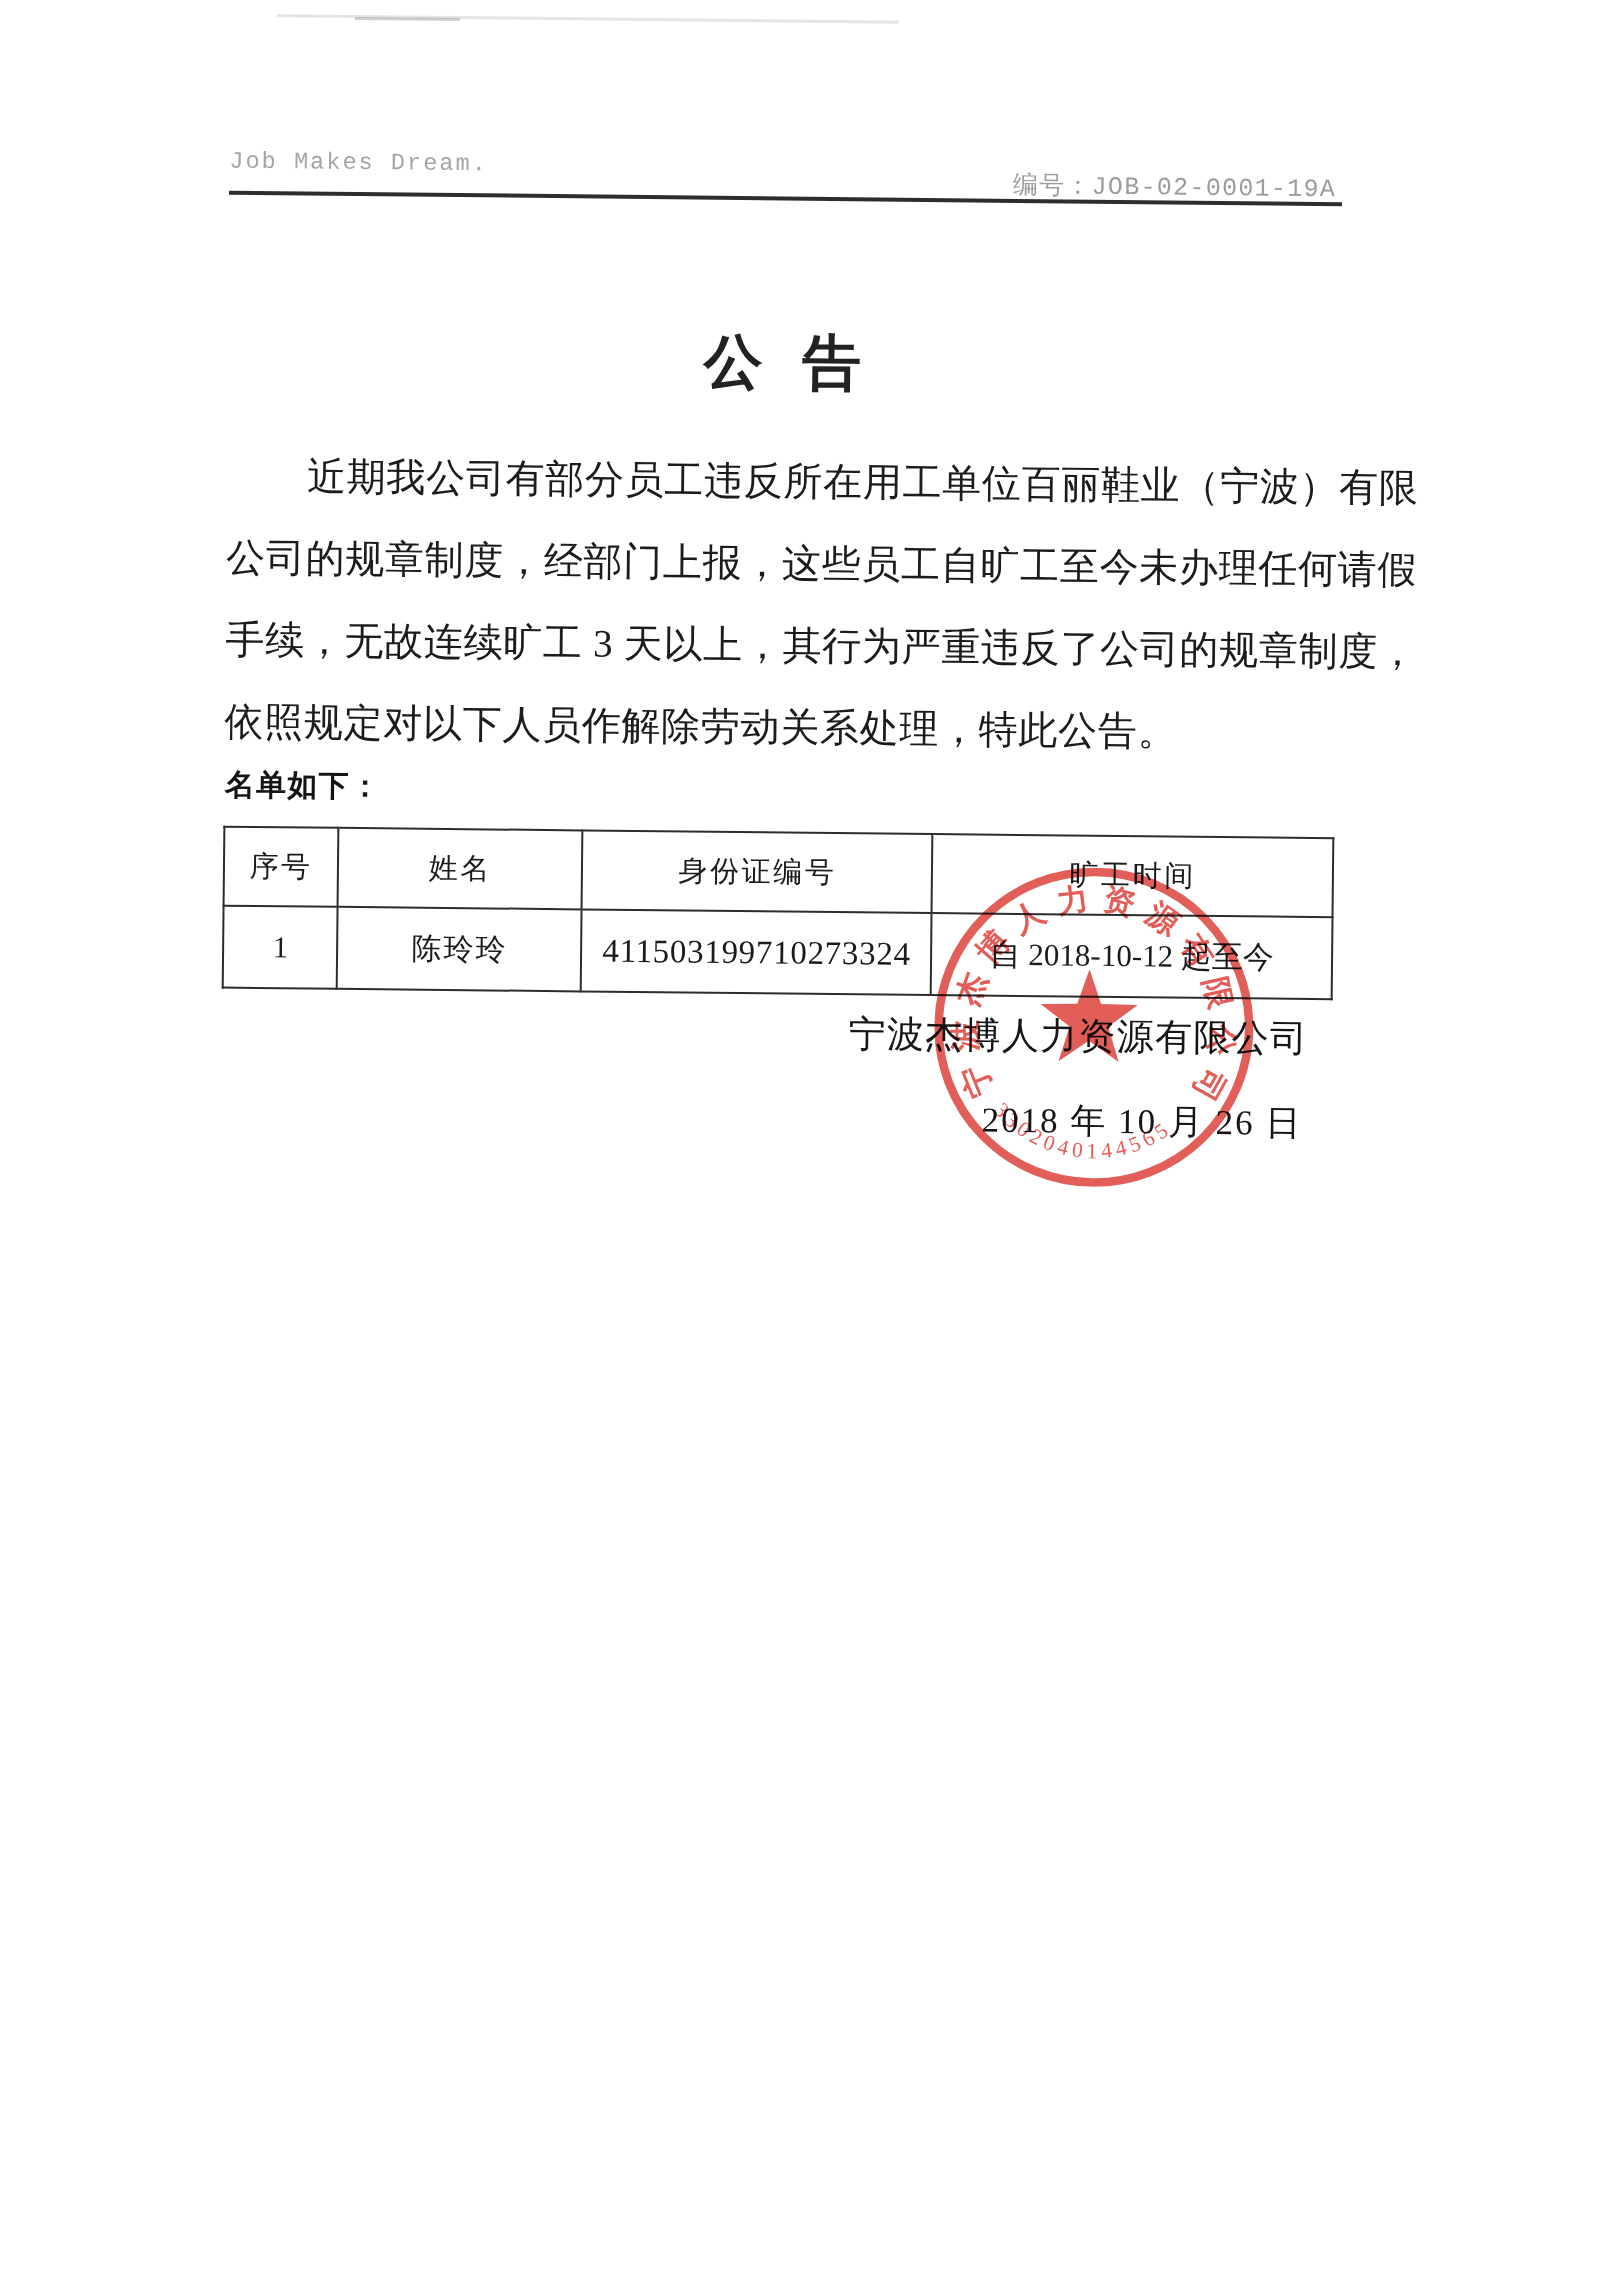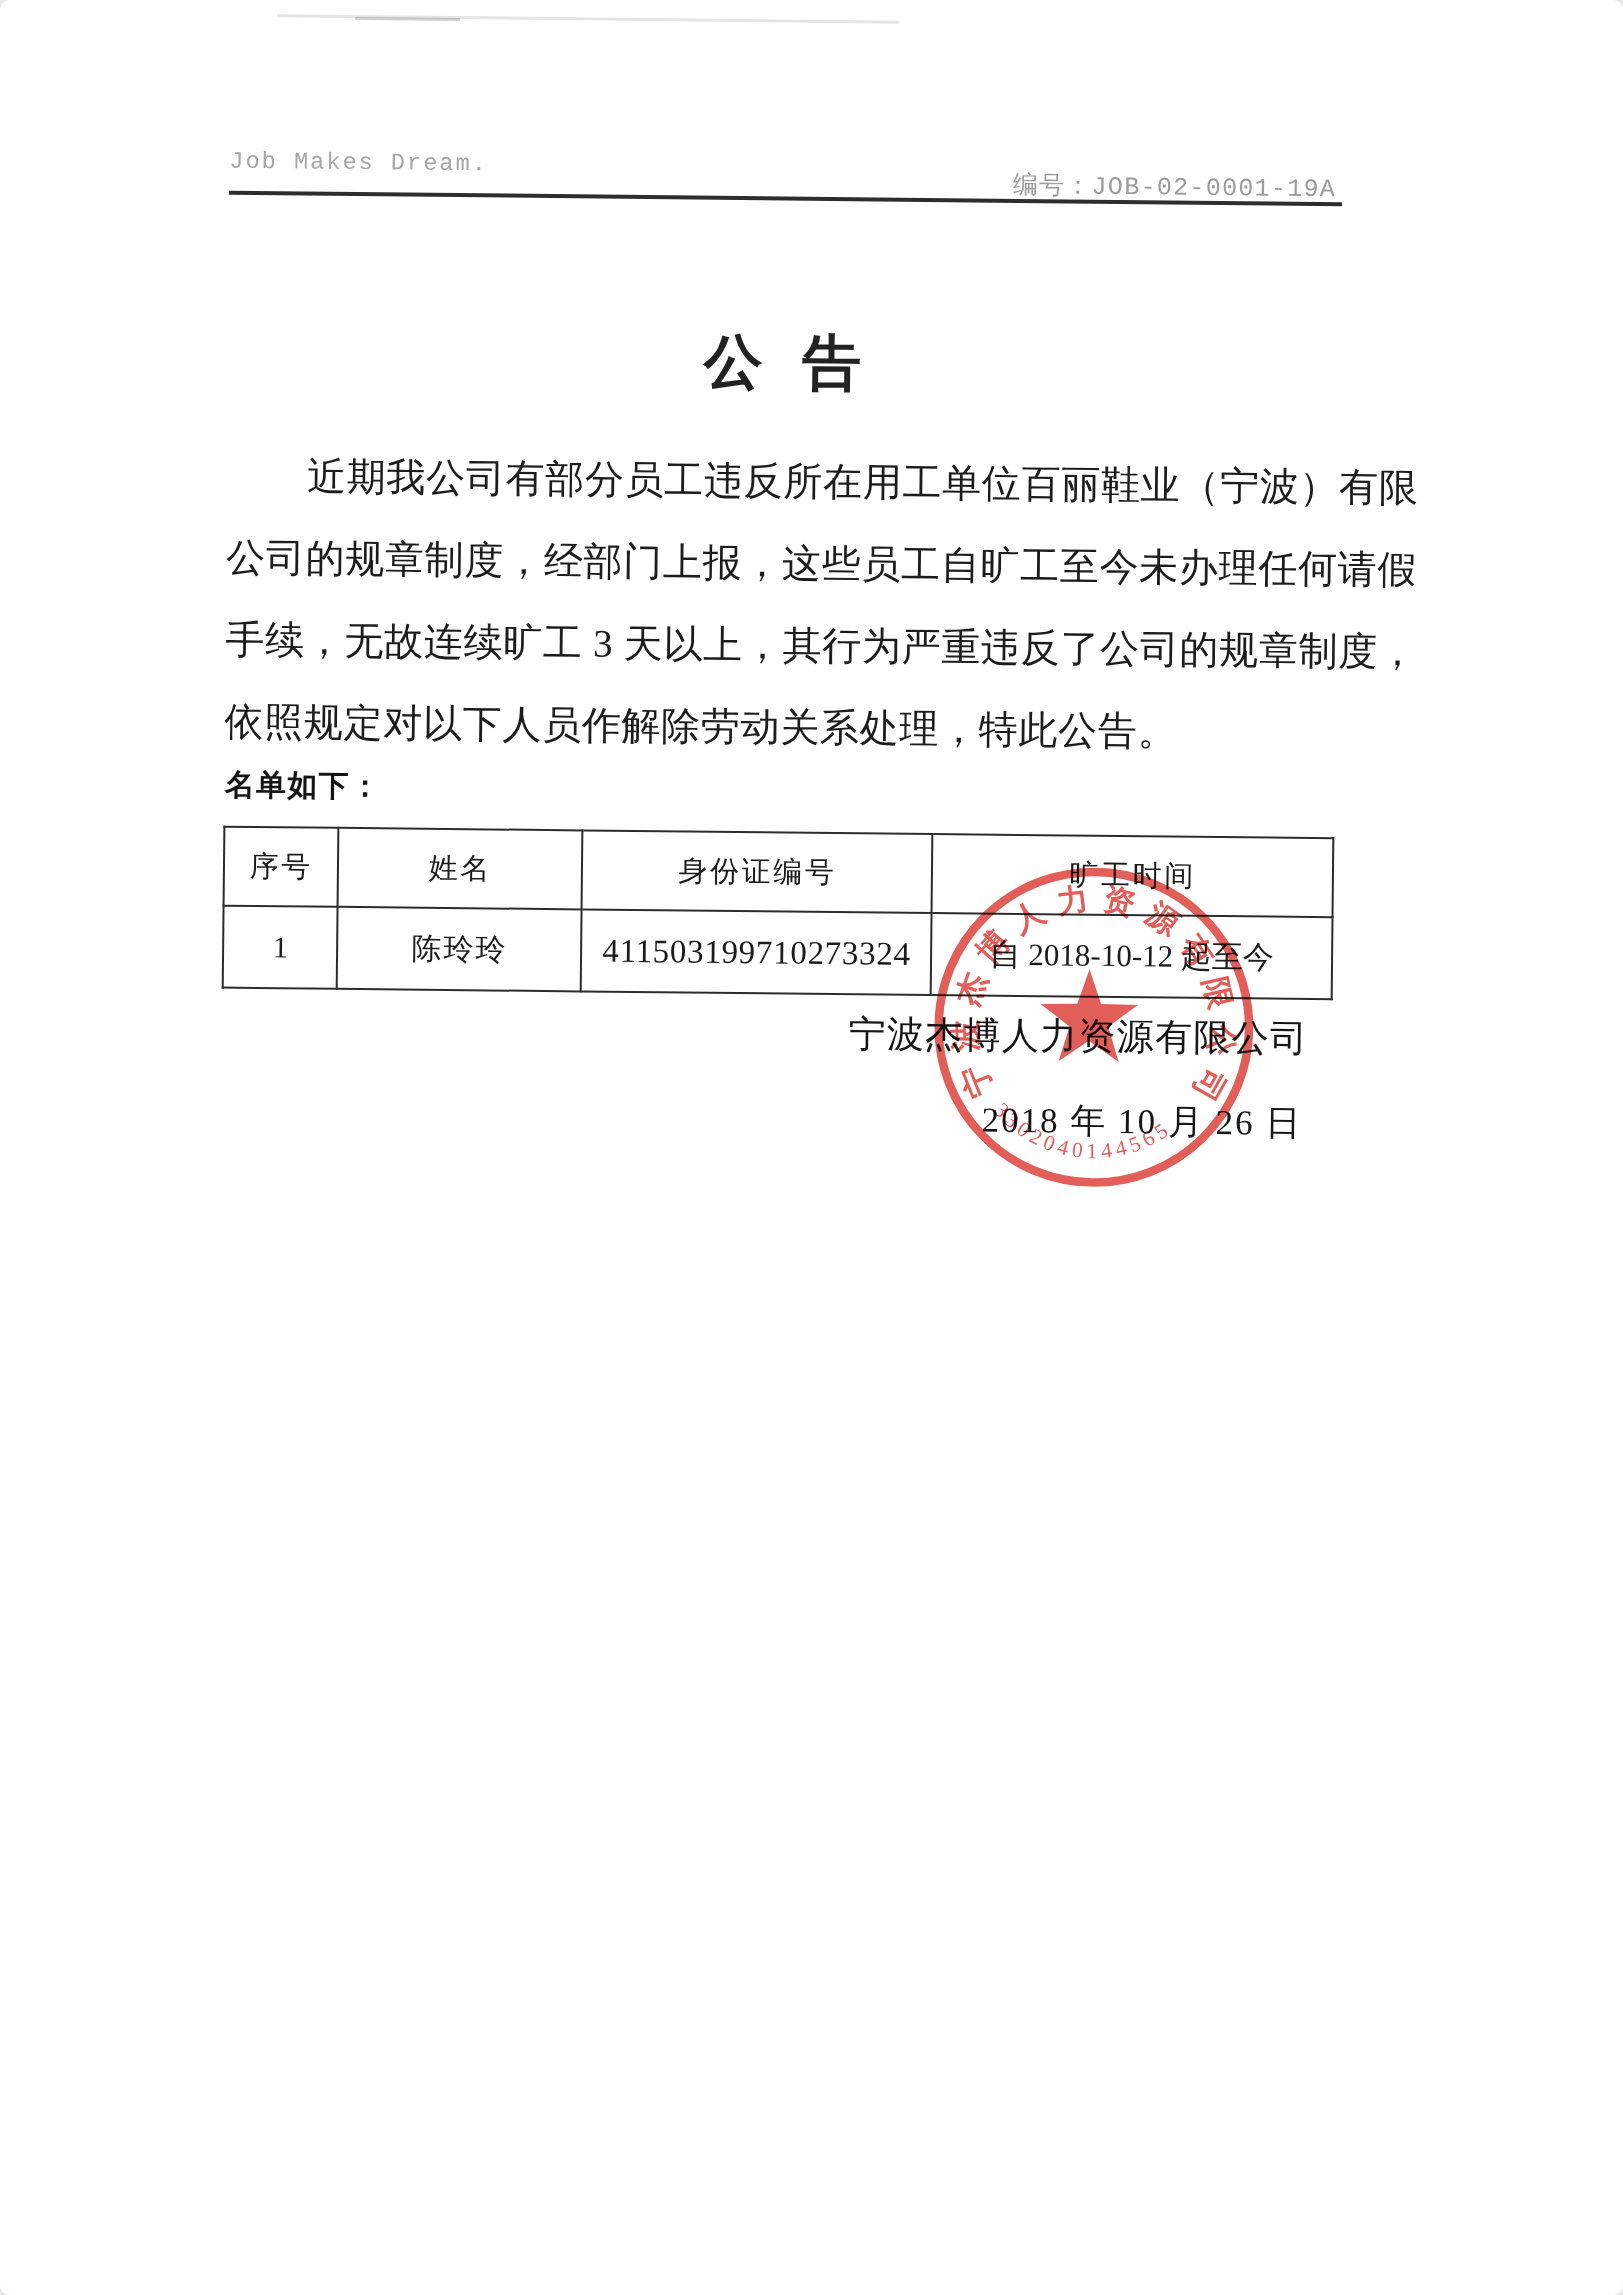--- a/index.html
+++ b/index.html
@@ -3,21 +3,20 @@
 <meta charset="utf-8">
 <style>
   html,body{margin:0;padding:0;background:#e9e9e9;}
   #sheet{
     position:relative;
     width:1623px;height:2295px;
     background:#ffffff;
     overflow:hidden;
     font-family:"Liberation Serif","DejaVu Serif",serif;
     color:#1e1e1e;
-    border-radius:10px;
   }
   #sheet-inner{
     position:absolute;left:0;top:0;width:100%;height:100%;
     transform:rotate(0.6deg);
     transform-origin:262px 196px;
   }
   .abs{position:absolute;}
 
   
   .scan-streak{left:275px;top:14.4px;width:622px;height:2.6px;background:rgba(0,0,0,0.10);}

